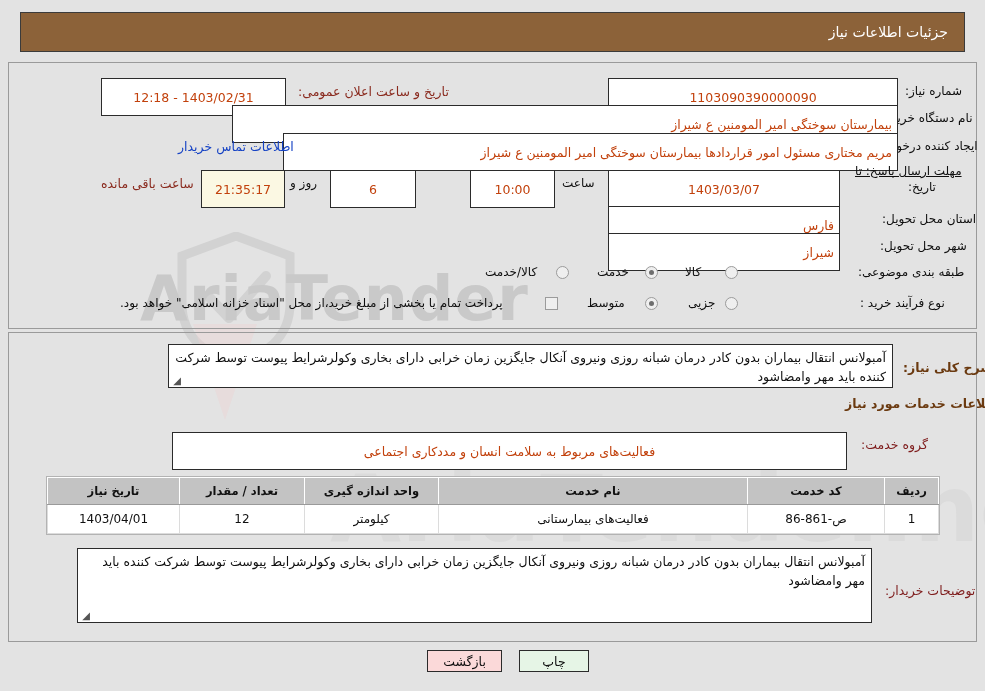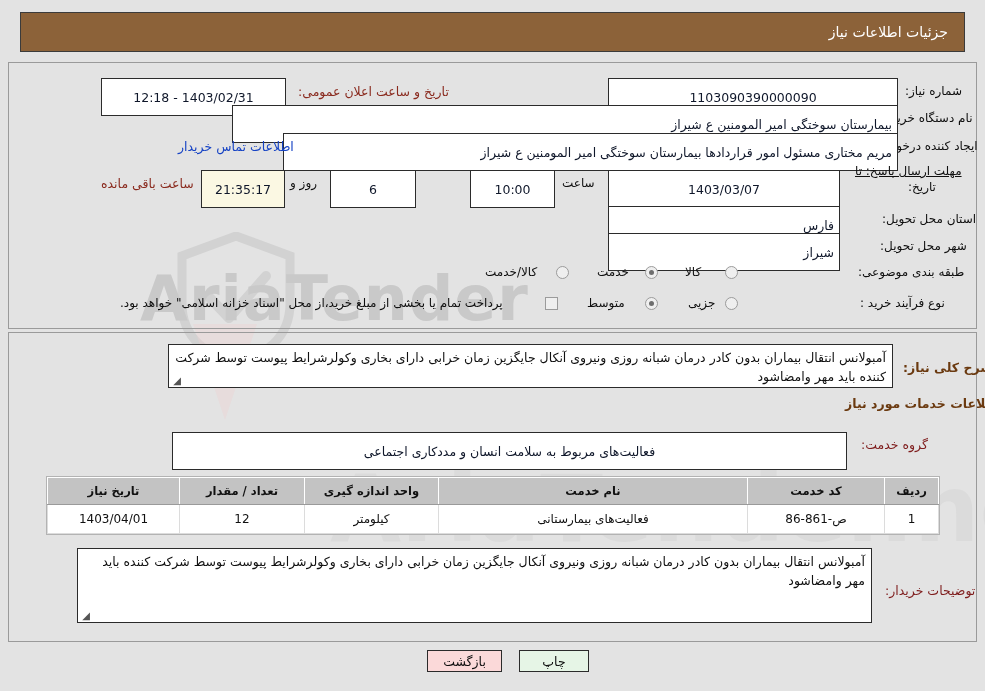--- a/index.html
+++ b/index.html
@@ -120,21 +120,21 @@
   }
 
   
   .fld{
     position:absolute;
     background:#ffffff;
     border:1px solid #2b2b2b;
     box-sizing:border-box;
     font-family:"DejaVu Sans","Liberation Sans",sans-serif;
     font-size:12.5px;
-    color:#0f172a;
+    color:#c2410c;
     display:flex;align-items:center;
     padding:18px 5px;
     white-space:nowrap;
     overflow:hidden;
   }
   .fld.center{justify-content:center;}
   .fld.right{justify-content:flex-start;}
   .fld.cream{background:#fbf8e3;}
 
   .link{

